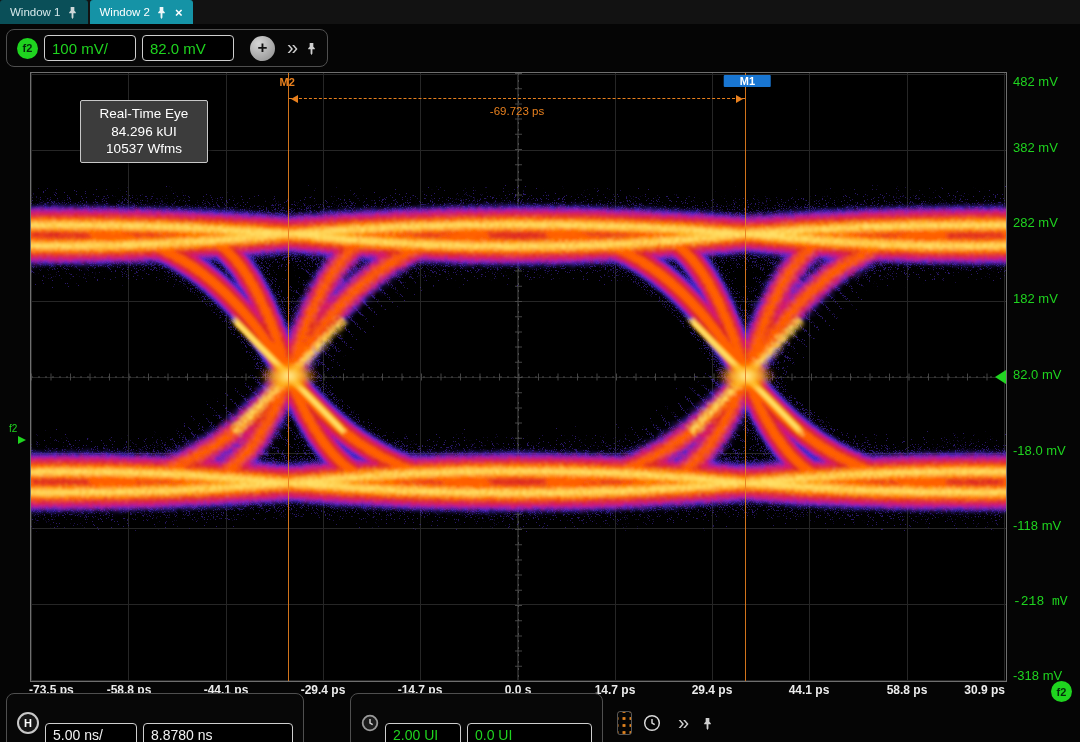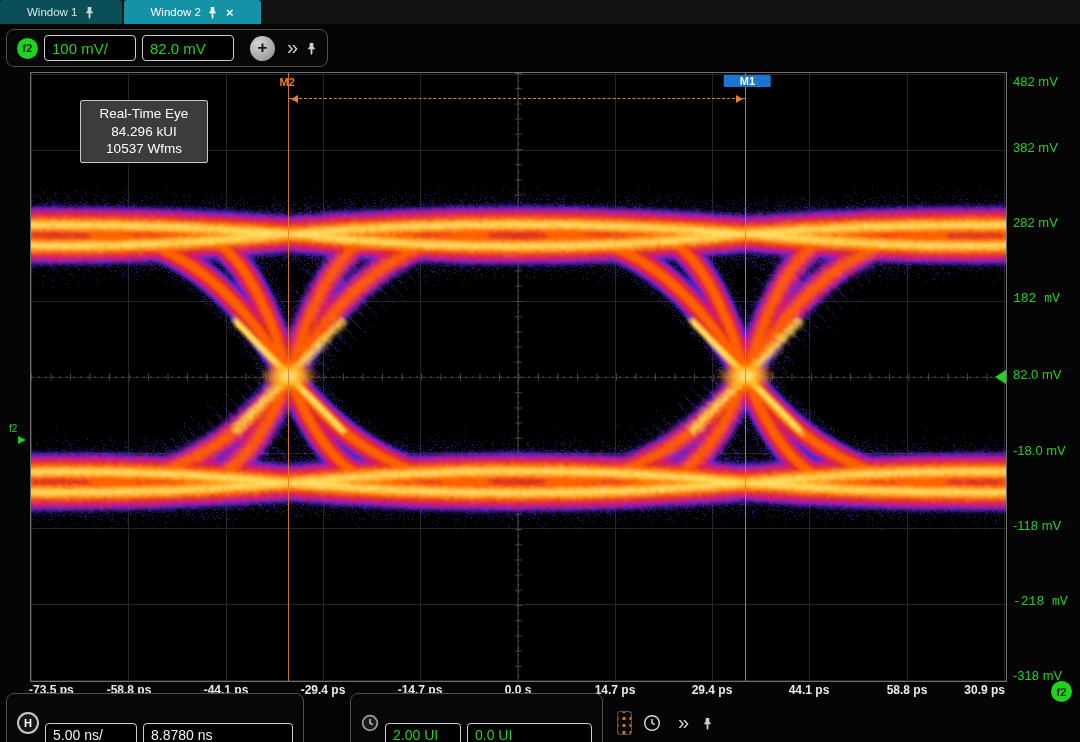--- a/index.html
+++ b/index.html
@@ -8,21 +8,21 @@
     --tab-active:#1593a6;
     --tab-inactive:#0a4f58;
     --m1-chip-blue:#1976d2;
   }
   *{margin:0;padding:0;box-sizing:border-box;}
   body{background:#000;font-family:"Liberation Sans",sans-serif;}
   .screen{position:relative;width:1080px;height:742px;background:#050505;overflow:hidden;color:#e8e8e8;}
 
   
   .tabbar{position:absolute;left:0;top:0;width:100%;height:24px;background:#121212;display:flex;gap:2px;}
-  .tab{display:flex;align-items:center;gap:6px;padding:0 27px;height:24px;font-size:11.5px;cursor:default;border-radius:3px 3px 0 0;}
+  .tab{display:flex;align-items:center;gap:6px;padding:0 10px;height:24px;font-size:11.5px;cursor:default;border-radius:3px 3px 0 0;}
   .tab.inactive{background:var(--tab-inactive);color:#d5e8ea;}
   .tab.active{background:var(--tab-active);color:#fff;justify-content:space-between;}
   .tab .close{font-size:13px;font-weight:700;margin-left:2px;color:#fff;}
   .pin-svg{width:11px;height:13px;display:block;}
 
   
   .toolbar-top{position:absolute;left:6px;top:26px;height:44px;display:flex;align-items:center;}
   .group{display:inline-flex;align-items:center;gap:6px;border:1px solid #4f4f4f;border-radius:8px;padding:5px 10px;background:#070707;}
   .badge-green{width:21px;height:21px;border-radius:50%;background:var(--channel-green);color:#032c0a;font-weight:700;font-size:11px;display:flex;align-items:center;justify-content:center;flex:none;}
   .field{height:26px;background:#000;border:1px solid #cfcfcf;border-radius:4px;display:flex;align-items:center;padding:0 7px;font-size:15px;white-space:nowrap;}
@@ -172,38 +172,39 @@
       </g>
 
       <path d="M975 297 L964 304 L975 311 Z" fill="#21d421"></path>
     </svg>
 
     <div class="vmarker" style="left:257px;"></div>
     <div class="vmarker" style="left:714px;"></div>
     <div class="m2label" style="left:257px;">M2</div>
     <div class="m1label" style="left:714px;">M1</div>
     <div class="deltaline"></div>
+    <div class="deltalabel">-69.723 ps</div>
 
     <div class="infobox">
       <div>Real-Time Eye</div>
       <div>84.296 kUI</div>
       <div>10537 Wfms</div>
     </div>
   </div>
 
   <div class="gndmarker">
     <span>f2</span>
     <div class="tri"></div>
   </div>
 
   <div>
     <span class="ylab" style="top:74px;">482 mV</span>
     <span class="ylab" style="top:140px;">382 mV</span>
     <span class="ylab" style="top:215px;">282 mV</span>
-    <span class="ylab" style="top:291px;font-family:Liberation Mono, monospace;">182 mV</span>
+    <span class="ylab" style="top:291px;">182 mV</span>
     <span class="ylab" style="top:367px;">82.0 mV</span>
     <span class="ylab" style="top:443px;">-18.0 mV</span>
     <span class="ylab" style="top:518px;">-118 mV</span>
     <span class="ylab" style="top:594px;font-family:Liberation Mono, monospace;">-218 mV</span>
     <span class="ylab" style="top:668px;">-318 mV</span>
   </div>
 
   <div>
     <span class="xlab first" style="left:29px;">-73.5 ps</span>
     <span class="xlab" style="left:93px;">-58.8 ps</span>

